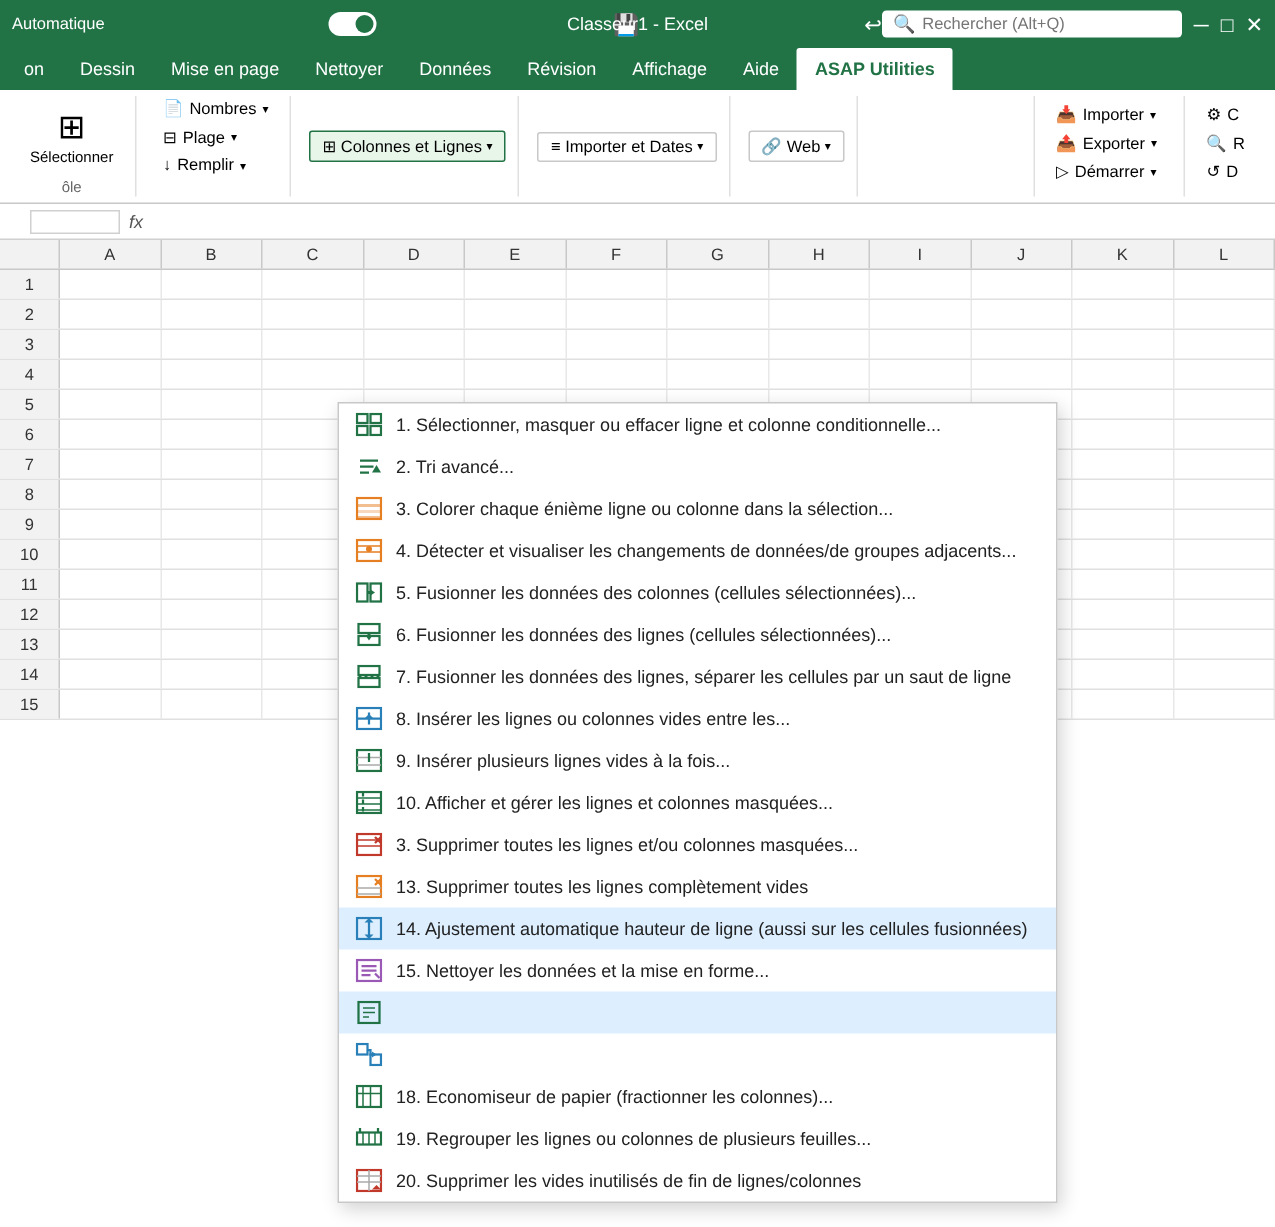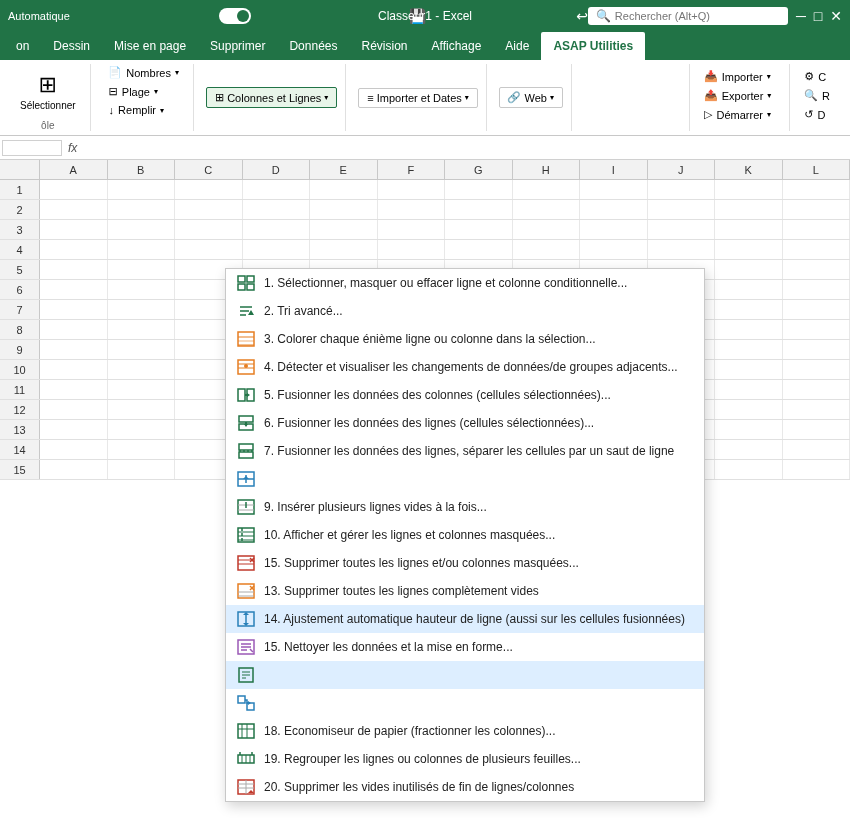--- a/index.html
+++ b/index.html
@@ -152,21 +152,21 @@
     }
     .caret { font-size: 8px; }
 
     
     .formula-bar {
       background: #fff;
       border-bottom: 1px solid #d0d0d0;
       height: 24px;
       display: flex;
       align-items: center;
-      padding: 0 2px;
+      padding: 0 20px;
       gap: 6px;
     }
     .name-box {
       width: 60px;
       border: 1px solid #d0d0d0;
       font-size: 11px;
       text-align: center;
       padding: 1px 4px;
     }
     .fx-label { font-size: 12px; color: #555; font-style: italic; }
@@ -290,21 +290,21 @@
     <span style="color:#fff;font-size:14px;cursor:pointer;">─</span>
     <span style="color:#fff;font-size:14px;cursor:pointer;">□</span>
     <span style="color:#fff;font-size:14px;cursor:pointer;">✕</span>
   </div>
 </div>
 
 <div class="ribbon-tabs">
   <div class="ribbon-tab">on</div>
   <div class="ribbon-tab">Dessin</div>
   <div class="ribbon-tab">Mise en page</div>
-  <div class="ribbon-tab">Supprimer</div>
+  <div class="ribbon-tab">Nettoyer</div>
   <div class="ribbon-tab">Données</div>
   <div class="ribbon-tab">Révision</div>
   <div class="ribbon-tab">Affichage</div>
   <div class="ribbon-tab">Aide</div>
   <div class="ribbon-tab active">ASAP Utilities</div>
 </div>
 
 <div class="ribbon-body">
 
   <div class="ribbon-group">
@@ -734,20 +734,21 @@
       </div>
       <div class="menu-item">
         <span class="menu-icon">
           <svg width="18" height="16" viewBox="0 0 18 16">
             <rect x="1" y="1" width="16" height="14" fill="none" stroke="#2980b9" stroke-width="1.5"></rect>
             <line x1="1" y1="8" x2="17" y2="8" stroke="#2980b9" stroke-width="1.5"></line>
             <line x1="9" y1="4" x2="9" y2="12" stroke="#2980b9" stroke-width="1.5"></line>
             <polygon points="6,8 9,5 12,8" fill="#2980b9"></polygon>
           </svg>
         </span>
+        <span class="menu-text">8. Insérer les lignes ou colonnes vides entre les...</span>
       </div>
       <div class="menu-item">
         <span class="menu-icon">
           <svg width="18" height="16" viewBox="0 0 18 16">
             <rect x="1" y="1" width="16" height="14" fill="none" stroke="#217346" stroke-width="1.5"></rect>
             <line x1="1" y1="6" x2="17" y2="6" stroke="#aaa" stroke-width="1"></line>
             <line x1="1" y1="11" x2="17" y2="11" stroke="#aaa" stroke-width="1"></line>
             <line x1="9" y1="3" x2="9" y2="9" stroke="#217346" stroke-width="1.5"></line>
           </svg>
         </span>
@@ -768,21 +769,21 @@
       <div class="menu-item">
         <span class="menu-icon">
           <svg width="18" height="16" viewBox="0 0 18 16">
             <rect x="1" y="1" width="16" height="14" fill="none" stroke="#c0392b" stroke-width="1.5"></rect>
             <line x1="1" y1="5" x2="17" y2="5" stroke="#c0392b" stroke-width="1"></line>
             <line x1="1" y1="9" x2="17" y2="9" stroke="#c0392b" stroke-width="1"></line>
             <line x1="13" y1="3" x2="17" y2="7" stroke="#c0392b" stroke-width="1.5"></line>
             <line x1="17" y1="3" x2="13" y2="7" stroke="#c0392b" stroke-width="1.5"></line>
           </svg>
         </span>
-        <span class="menu-text">15. Supprimer toutes les lignes et/ou colonnes masquées...</span>
+        <span class="menu-text">3. Supprimer toutes les lignes et/ou colonnes masquées...</span>
       </div>
       <div class="menu-item">
         <span class="menu-icon">
           <svg width="18" height="16" viewBox="0 0 18 16">
             <rect x="1" y="1" width="16" height="14" fill="none" stroke="#e67e22" stroke-width="1.5"></rect>
             <line x1="13" y1="3" x2="17" y2="7" stroke="#e67e22" stroke-width="1.5"></line>
             <line x1="17" y1="3" x2="13" y2="7" stroke="#e67e22" stroke-width="1.5"></line>
             <line x1="1" y1="9" x2="17" y2="9" stroke="#aaa" stroke-width="1"></line>
             <line x1="1" y1="13" x2="17" y2="13" stroke="#aaa" stroke-width="1"></line>
           </svg>

